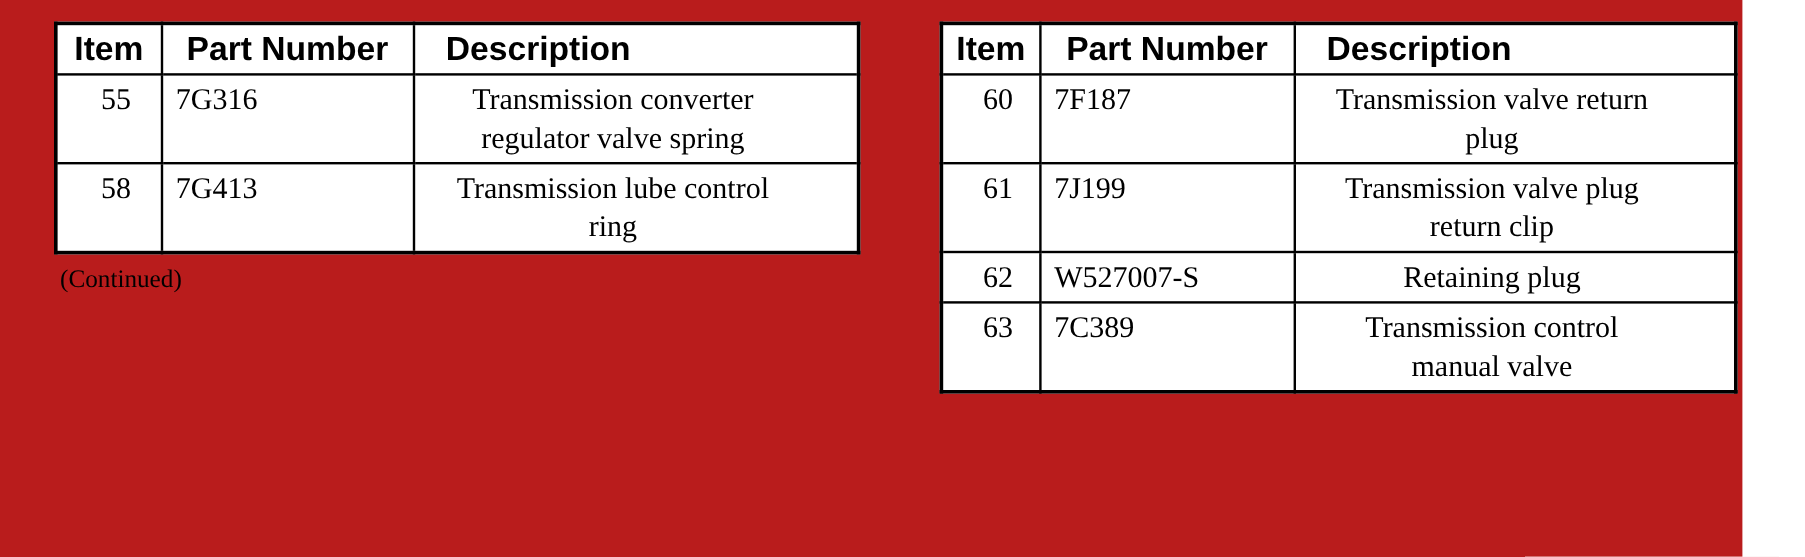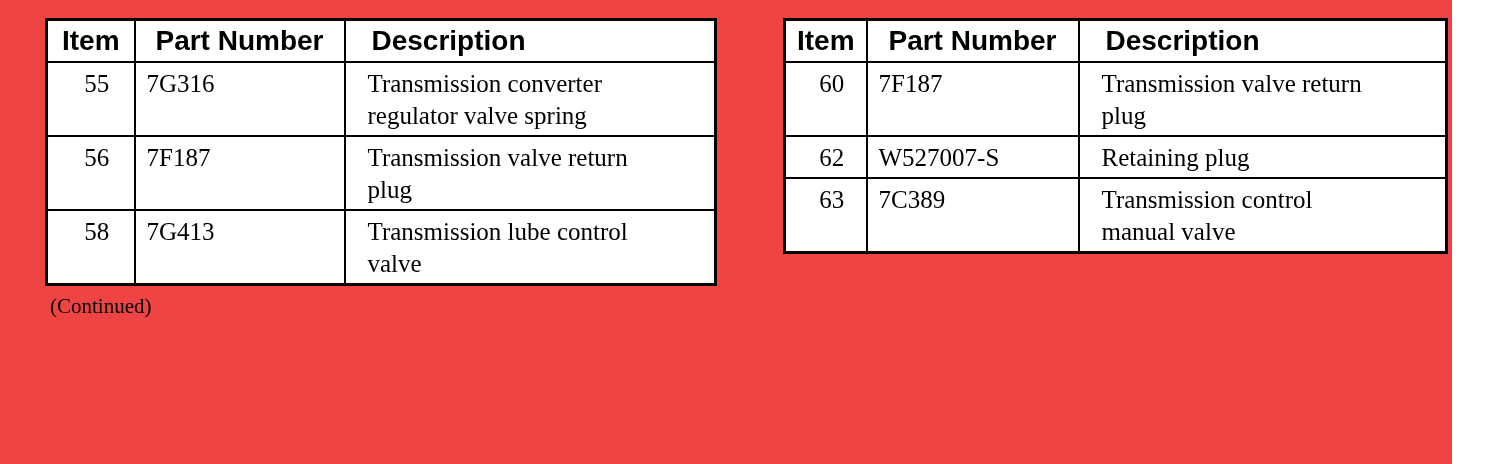--- a/index.html
+++ b/index.html
@@ -9,21 +9,21 @@
     width: 1504px;
     height: 464px;
     overflow: hidden;
     font-family: "Liberation Serif", serif;
     color: #000000;
   }
   .page {
     position: relative;
     width: 1452px;
     height: 464px;
-    background: #ef4444;
+    background: #b91c1c;
   }
   .tbl-wrap {
     position: absolute;
     top: 18px;
   }
   #left-wrap  { left: 45px;  width: 672px; }
   #right-wrap { left: 783px; width: 665px; }
 
   table.parts-table {
     border-collapse: collapse;
@@ -72,20 +72,21 @@
     padding-right: 4px;
   }
   table.parts-table td.c1 {
     padding-left: 11px;
     white-space: nowrap;
     border-radius: 10px;
   }
   table.parts-table td.c2 {
     padding-left: 22px;
     padding-right: 60px; 
+    text-align: center;
   }
 
   .continued {
     margin: 8px 0 0 5px;
     font-family: "Liberation Serif", serif;
     font-size: 21px;
     line-height: 24px;
     color: #000000;
   }
 </style>
@@ -108,28 +109,23 @@
             <th class="c2">Description</th>
           </tr>
         </thead>
         <tbody>
           <tr>
             <td class="c0">55</td>
             <td class="c1">7G316</td>
             <td class="c2">Transmission converter regulator valve spring</td>
           </tr>
           <tr>
-            <td class="c0">56</td>
-            <td class="c1">7F187</td>
-            <td class="c2">Transmission valve return plug</td>
-          </tr>
-          <tr>
             <td class="c0">58</td>
             <td class="c1">7G413</td>
-            <td class="c2">Transmission lube control valve</td>
+            <td class="c2">Transmission lube control ring</td>
           </tr>
         </tbody>
       </table>
     <div class="continued">(Continued)</div>
   </div>
 
   <div class="tbl-wrap" id="right-wrap">
     <table class="parts-table">
         <colgroup>
           <col class="c0">
@@ -143,20 +139,25 @@
             <th class="c2">Description</th>
           </tr>
         </thead>
         <tbody>
           <tr>
             <td class="c0">60</td>
             <td class="c1">7F187</td>
             <td class="c2">Transmission valve return plug</td>
           </tr>
           <tr>
+            <td class="c0">61</td>
+            <td class="c1">7J199</td>
+            <td class="c2">Transmission valve plug return clip</td>
+          </tr>
+          <tr>
             <td class="c0">62</td>
             <td class="c1">W527007-S</td>
             <td class="c2">Retaining plug</td>
           </tr>
           <tr>
             <td class="c0">63</td>
             <td class="c1">7C389</td>
             <td class="c2">Transmission control manual valve</td>
           </tr>
         </tbody>

